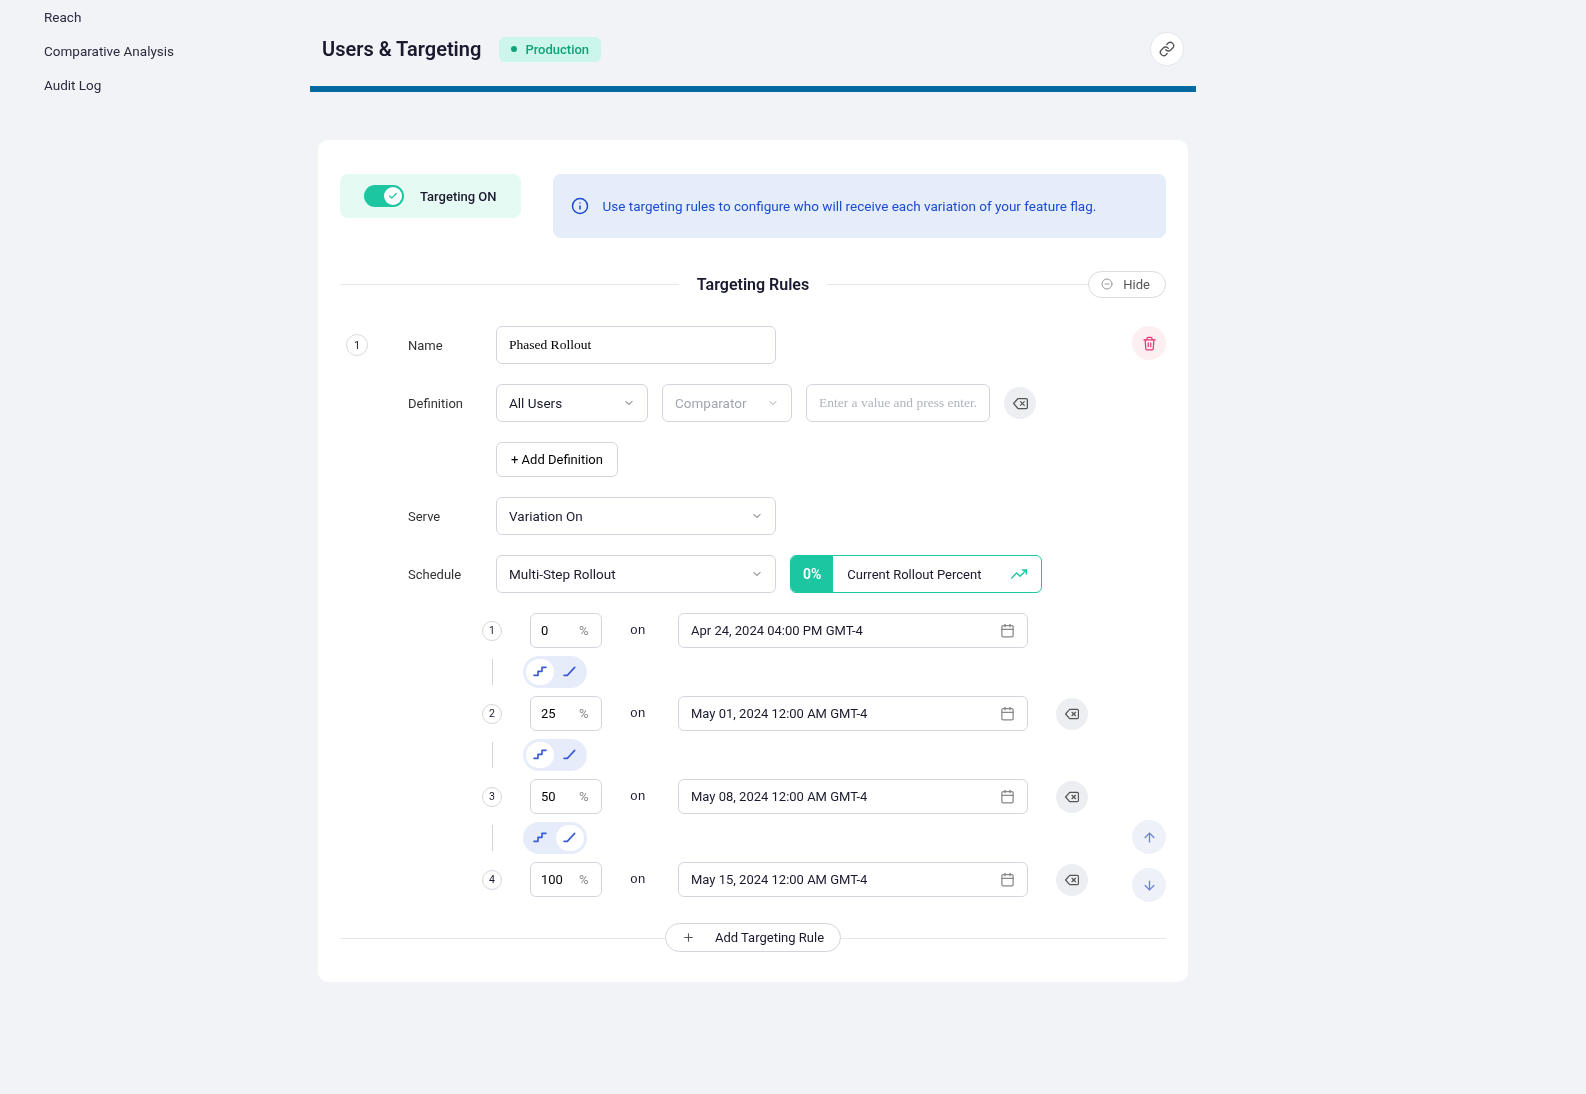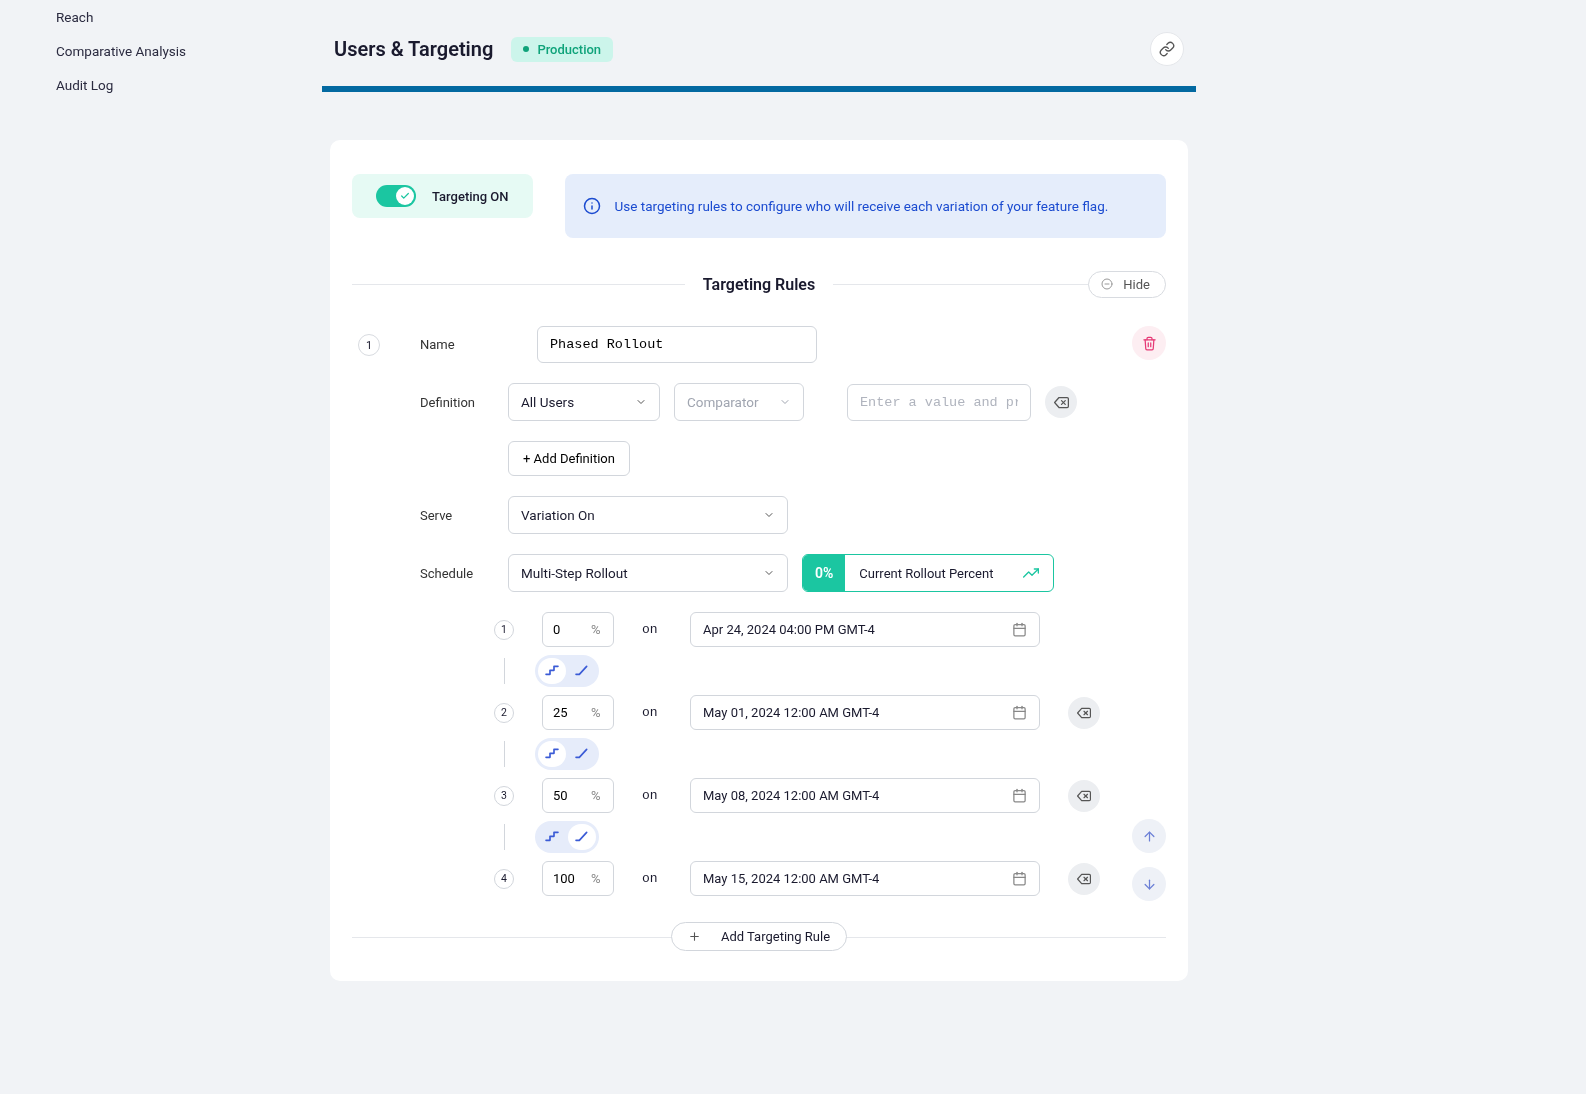--- a/index.html
+++ b/index.html
@@ -10,21 +10,20 @@
   font-size: 14px;
   width: 1586px;
   height: 1094px;
   overflow: hidden;
 }
 .app { display: flex; height: 100%; }
 .sidebar {
   width: 310px;
   padding: 0 0 0 44px;
   flex-shrink: 0;
-  margin-left: 12px;
 }
 .sidebar-item {
   padding: 9px 0;
   color: #2b2b40;
   cursor: pointer;
   font-size: 13.5px;
 }
 .main {
   flex: 1;
   padding-right: 390px;
@@ -181,22 +180,21 @@
   font-size: 13px;
   color: #333;
   flex-shrink: 0;
 }
 .text-input {
   border: 1px solid #d2d6dc;
   border-radius: 6px;
   padding: 10px 12px;
   font-size: 13.5px;
   min-width: 280px;
-  font-family: Liberation Mono, monospace;
-  margin-left: 29px;
+  font-family: Liberation Serif, serif;
 }
 .select {
   border: 1px solid #d2d6dc;
   border-radius: 6px;
   padding: 10px 12px;
   font-size: 13.5px;
   display: flex;
   align-items: center;
   justify-content: space-between;
   gap: 12px;

